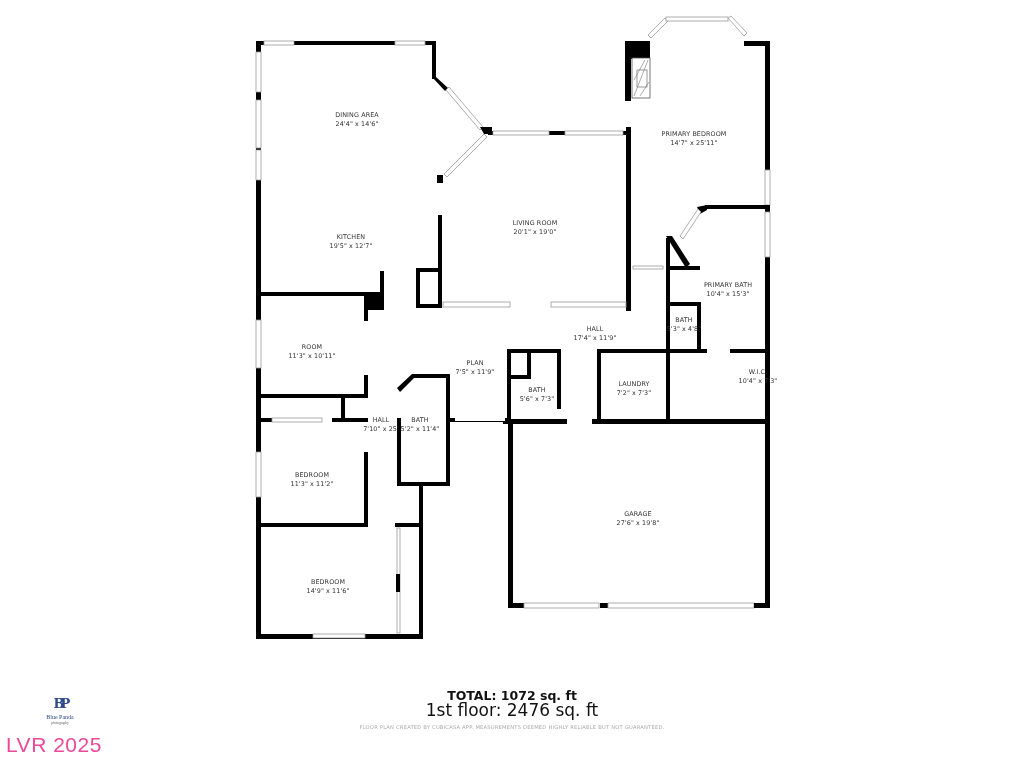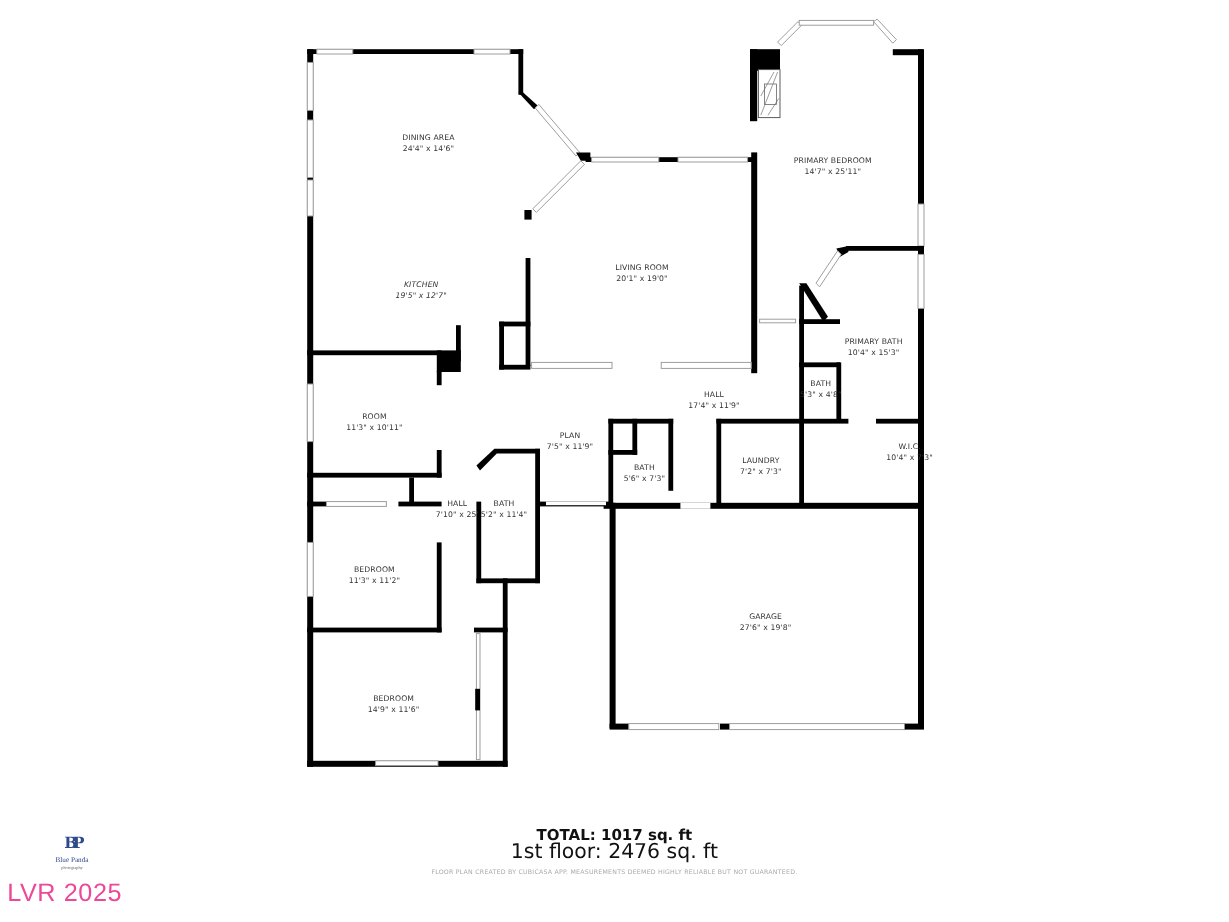--- a/index.html
+++ b/index.html
@@ -131,21 +131,21 @@
   <rect class="wall" x="396" y="574" width="4" height="18"></rect>
   <rect class="wall" x="256" y="634" width="167" height="5"></rect>
   <rect class="win" x="313" y="634" width="52" height="4"></rect>
 </svg>
 
 <div id="room-labels">
   <div class="rl" style="left:357px;top:111px;">
       <span>DINING AREA</span>
       <span>24'4" x 14'6"</span>
     </div>
-  <div class="rl" style="left:351px;top:233px;font-style:italic;">
+  <div class="rl" style="left:351px;top:233px;">
       <span>KITCHEN</span>
       <span>19'5" x 12'7"</span>
     </div>
   <div class="rl" style="left:535px;top:219px;">
       <span>LIVING ROOM</span>
       <span>20'1" x 19'0"</span>
     </div>
   <div class="rl" style="left:694px;top:130px;">
       <span>PRIMARY BEDROOM</span>
       <span>14'7" x 25'11"</span>
@@ -198,21 +198,21 @@
       <span>GARAGE</span>
       <span>27'6" x 19'8"</span>
     </div>
   <div class="rl" style="left:328px;top:578px;">
       <span>BEDROOM</span>
       <span>14'9" x 11'6"</span>
     </div>
 </div>
 
 <div id="summary">
-  <div class="t">TOTAL: 1017 sq. ft</div>
+  <div class="t">TOTAL: 1072 sq. ft</div>
   <div class="l">1st floor: 2476 sq. ft</div>
   <div class="disc">FLOOR PLAN CREATED BY CUBICASA APP. MEASUREMENTS DEEMED HIGHLY RELIABLE BUT NOT GUARANTEED.</div>
 </div>
 
 <div id="logo">
   <div class="bp">BP</div>
   <div class="bn">Blue Panda</div>
   <div class="ph">photography</div>
 </div>
 

